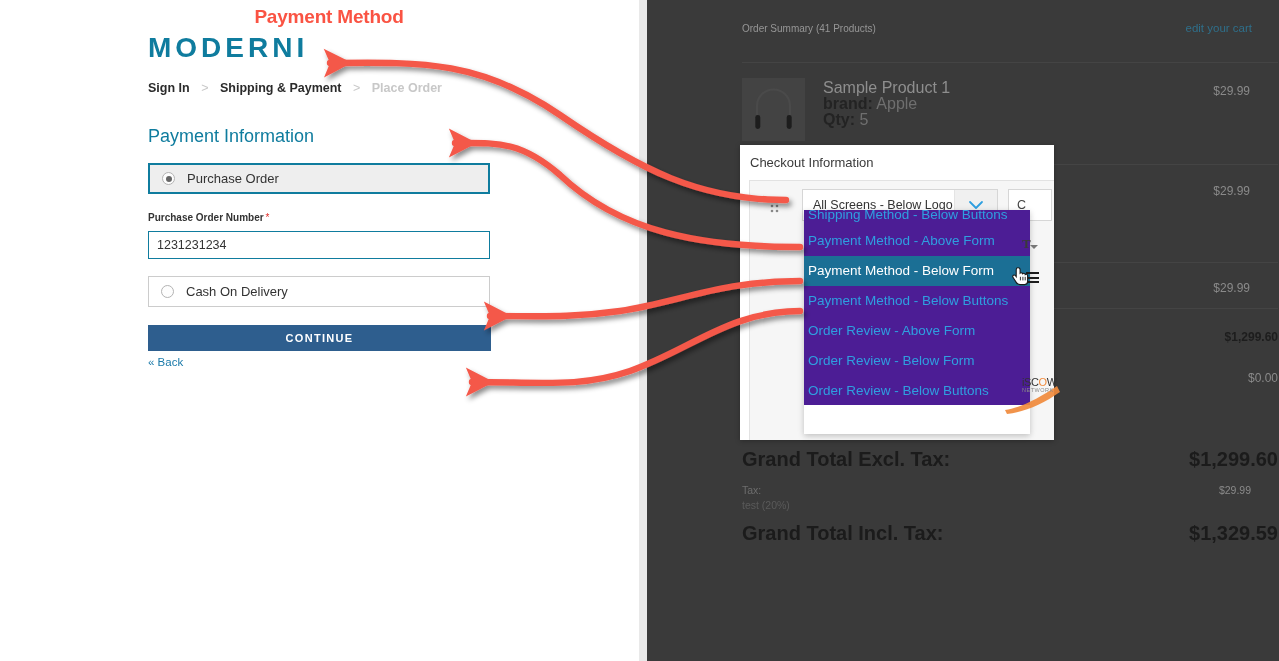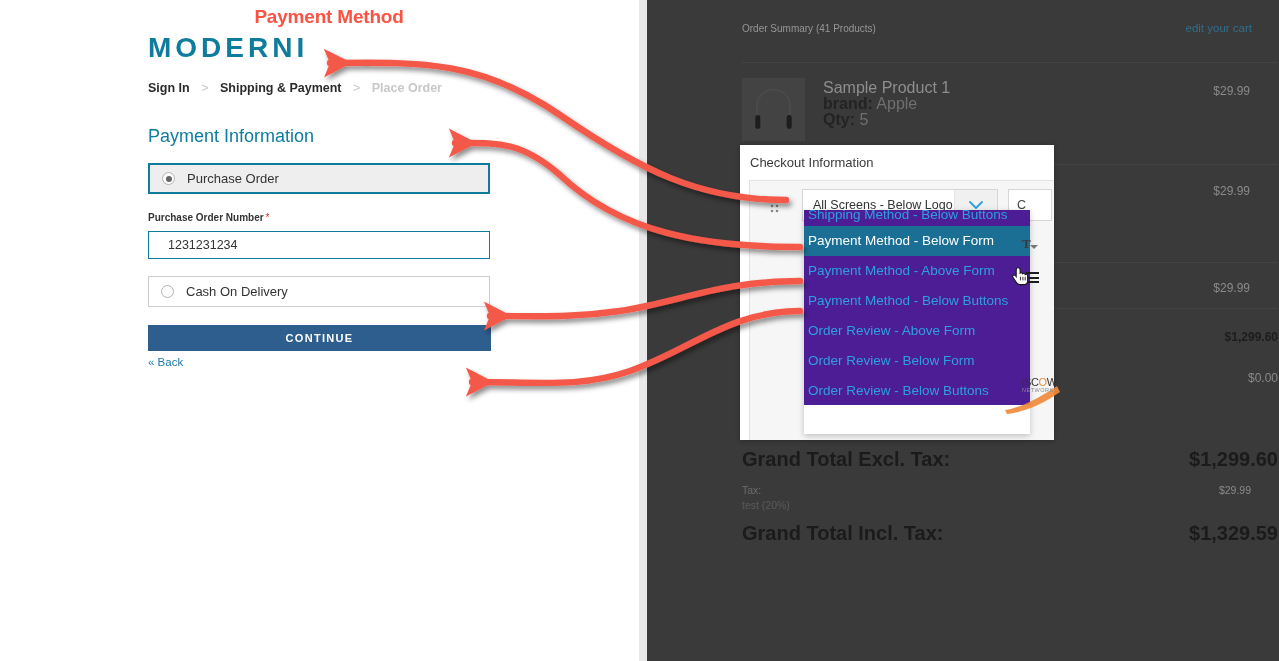--- a/index.html
+++ b/index.html
@@ -125,21 +125,21 @@
     left: 148px;
     top: 231px;
     width: 342px;
     height: 28px;
     box-sizing: border-box;
     border: 1px solid #0f7c9e;
     background: #fff;
     font-family: "Liberation Sans", sans-serif;
     font-size: 12.5px;
     color: #333;
-    padding: 0 19px;
+    padding: 0 8px;
     outline: none;
   }
   .continue-btn {
     position: absolute;
     left: 148px;
     top: 325px;
     width: 343px;
     height: 26px;
     background: #2e5e8e;
     color: #ffffff;
@@ -591,22 +591,22 @@
           <path d="M2 2 L8 8 L14 2" fill="none" stroke="#2f9fe0" stroke-width="1.8" stroke-linecap="round" stroke-linejoin="round"></path>
         </svg>
       </span>
     </div>
 
     <div class="ci-second-ctl">C</div>
   </div>
 
   <div class="dropdown-list" style="left:804px; top:210px;">
     <div class="dd-item clipped">Shipping Method - Below Buttons</div>
+    <div class="dd-item">Payment Method - Above Form</div>
     <div class="dd-item active">Payment Method - Below Form</div>
-    <div class="dd-item">Payment Method - Above Form</div>
     <div class="dd-item">Payment Method - Below Buttons</div>
     <div class="dd-item">Order Review - Above Form</div>
     <div class="dd-item">Order Review - Below Form</div>
     <div class="dd-item">Order Review - Below Buttons</div>
     <div class="dd-footer"></div>
   </div>
 
   <div class="font-icon">
     <span>T</span>
     <span class="caret"></span>

